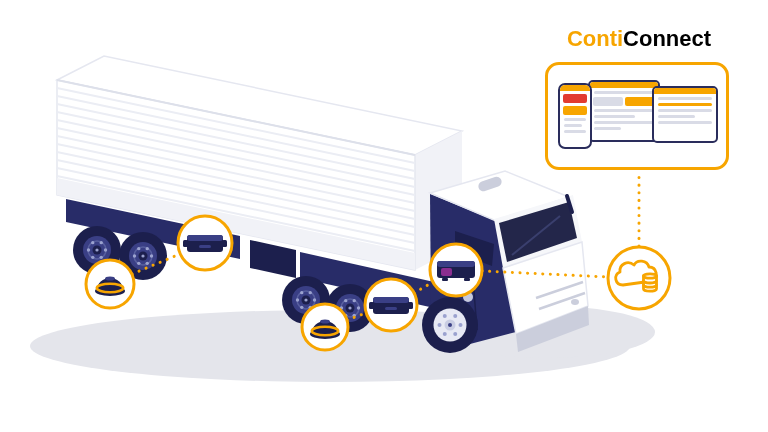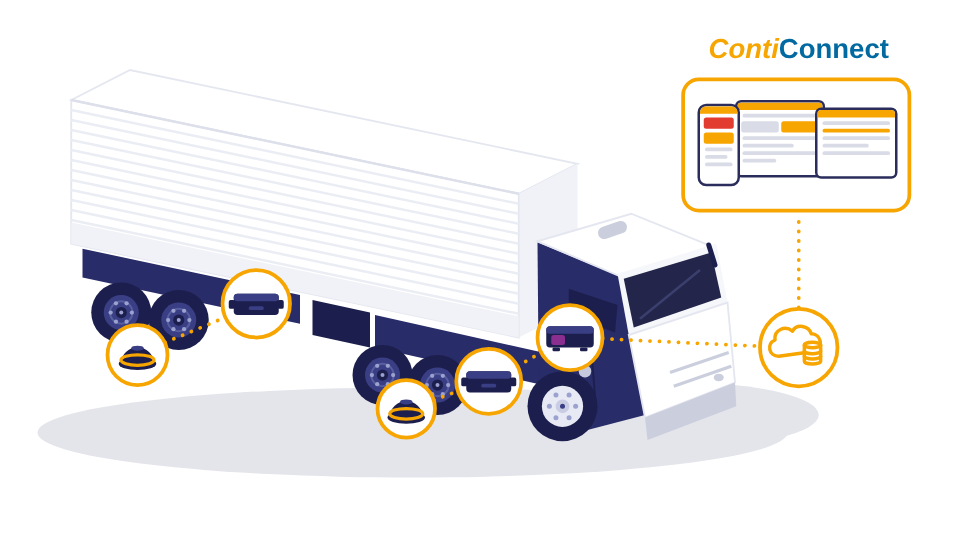--- a/index.html
+++ b/index.html
@@ -20,21 +20,21 @@
   .s-edge{stroke:#E5E7F0;stroke-width:1.5;}
   .rib{stroke:#EBEDF4;stroke-width:2;}
   .dotted{stroke:var(--accent);stroke-width:3;stroke-linecap:round;stroke-dasharray:0.1 7.5;fill:none;}
   .callout-c{fill:#fff;stroke:var(--accent);stroke-width:3;}
   .cloud-line{fill:#fff;stroke:var(--accent);stroke-width:2.8;stroke-linejoin:round;stroke-linecap:round;}
   .ring{fill:none;stroke:var(--accent);stroke-width:2.6;}
 
   
   .title{position:absolute;left:545px;top:26px;width:188px;text-align:center;
          font-size:22px;font-weight:bold;letter-spacing:0;}
-  .t-orange{color:var(--accent);font-style:italic;} .t-black{color:#0369a1;text-align:center;}
+  .t-orange{color:var(--accent);} .t-black{color:#000000;text-align:center;}
 
   
   .panel{position:absolute;left:545px;top:62px;width:184px;height:108px;background:#fff;
          border:3px solid var(--accent);border-radius:14px;box-sizing:border-box;}
   .device{position:absolute;background:#fff;border:2px solid var(--device-border);box-sizing:border-box;overflow:hidden;}
   .phone{left:10px;top:18px;width:34px;height:66px;border-radius:7px;z-index:3;}
   .tablet1{left:40px;top:15px;width:72px;height:62px;border-radius:5px;z-index:2;}
   .tablet2{left:104px;top:21px;width:66px;height:57px;border-radius:5px;z-index:2;}
   .scr-head{height:6px;background:var(--accent);margin:0 0 3px 0;}
   .scr-row{height:3px;background:var(--screen-line);margin:3px 4px;border-radius:2px;}

